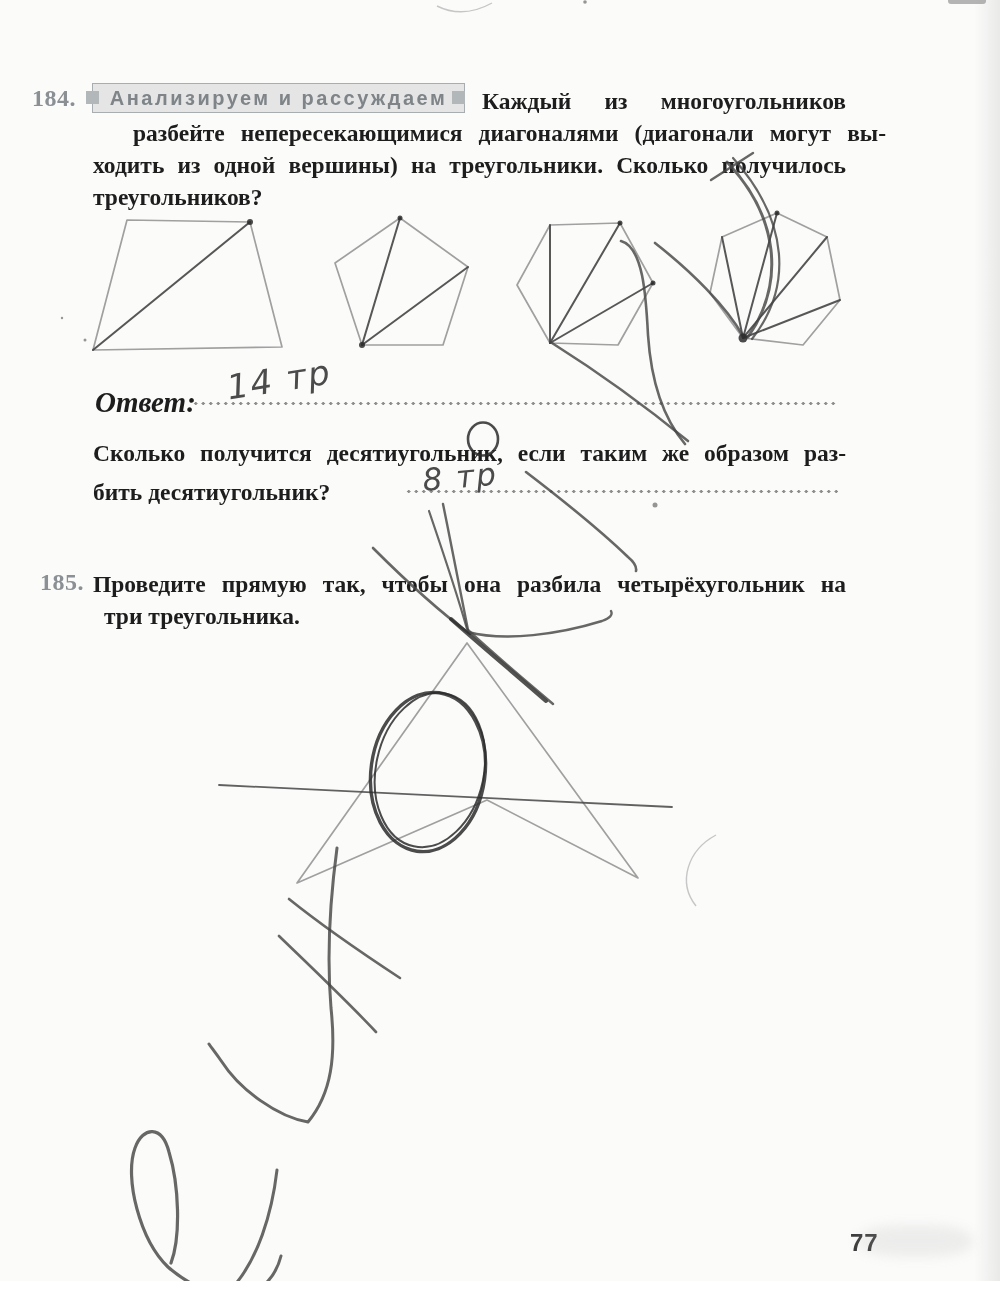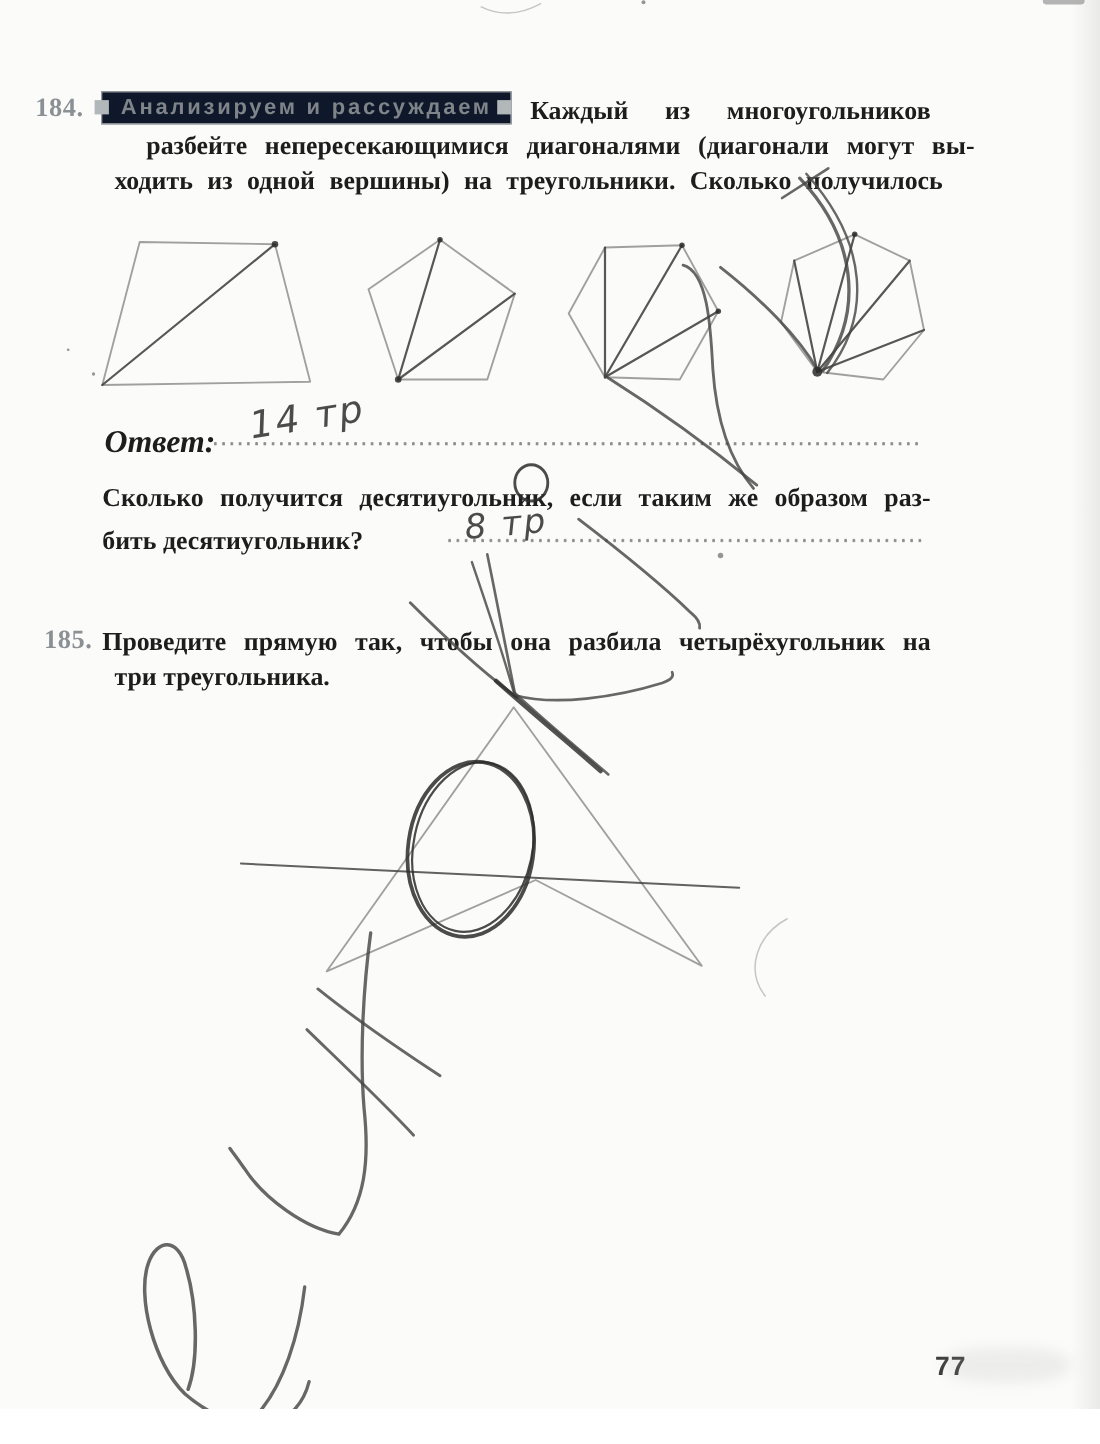--- a/index.html
+++ b/index.html
@@ -13,21 +13,21 @@
     background:linear-gradient(to right, rgba(0,0,0,0), rgba(0,0,0,0.07));}
   .edge-mark-tr{position:absolute;top:0;left:948px;width:38px;height:4px;background:#7a7a7a;opacity:.55;border-radius:0 0 3px 3px;}
   .smudge{position:absolute;left:858px;top:1225px;width:115px;height:32px;background:#aeaeae;opacity:.18;filter:blur(6px);border-radius:40%;}
 
   .ex-num{position:absolute;font-size:24px;font-weight:700;color:#8b9094;letter-spacing:.5px;}
   .badge{
     position:absolute;left:92px;top:83px;width:373px;height:30px;
     border:1.6px solid #a8adb0;box-sizing:border-box;
     display:flex;align-items:center;justify-content:center;
     font-family:"Liberation Sans", sans-serif;font-size:20px;font-weight:700;
-    color:#7e8488;letter-spacing:2.5px;background:#0f172a;
+    color:#7e8488;letter-spacing:2.5px;background:#e5e5e5;
   }
   .badge-sq{position:absolute;width:13px;height:13px;background:#b2b7ba;top:91px;}
   .line{
     position:absolute;font-size:23.5px;font-weight:700;line-height:30px;
     text-align:justify;text-align-last:justify;white-space:nowrap1;
   }
   .line.left{text-align:left;text-align-last:left;}
   .answer-label{position:absolute;font-size:29px;font-weight:700;font-style:italic;}
   .dotline{
     position:absolute;height:5px;
@@ -49,21 +49,22 @@
 
 <div class="page">
 
   <div class="ex-num" style="left:32px;top:85px;">184.</div>
   <div class="badge">Анализируем и рассуждаем</div>
   <div class="badge-sq" style="left:86px;"></div>
   <div class="badge-sq" style="left:452px;"></div>
 
   <div class="line" style="left:482px;top:86px;width:364px;">Каждый из многоугольников</div>
   <div class="line" style="left:93px;top:118px;width:753px;margin-left:40px;">разбейте непересекающимися диагоналями (диагонали могут вы-</div>
-  <div class="line" style="left:104px;top:150px;width:753px;">ходить из одной вершины) на треугольники. Сколько получилось</div>
+  <div class="line" style="left:93px;top:150px;width:753px;">ходить из одной вершины) на треугольники. Сколько получилось</div>
+  <div class="line left" style="left:93px;top:182px;width:753px;">треугольников?</div>
 
   <div class="answer-label" style="left:95px;top:386px;">Ответ:</div>
   <div class="dotline" style="left:192px;top:400px;width:646px;"></div>
   <div class="handwriting hw1">14 тр</div>
 
   <div class="line" style="left:93px;top:438px;width:753px;">Сколько получится десятиугольник, если таким же образом раз-</div>
   <div class="line left" style="left:93px;top:477px;width:753px;">бить десятиугольник?</div>
   <div class="dotline" style="left:405px;top:488px;width:433px;"></div>
   <div class="handwriting hw2">8 тр</div>
 

